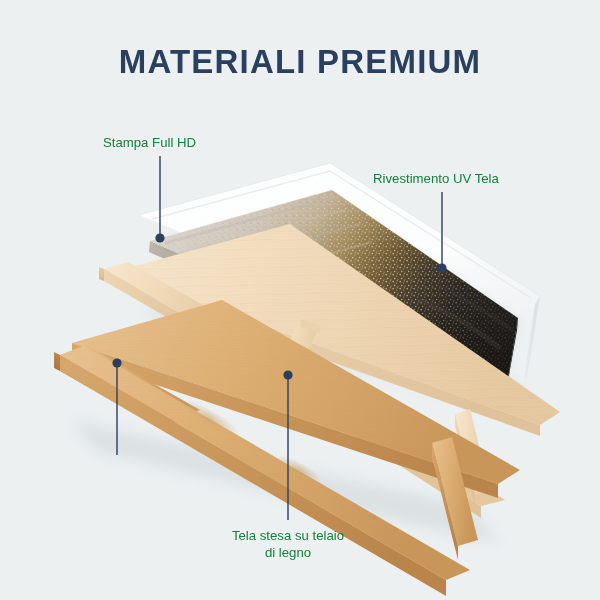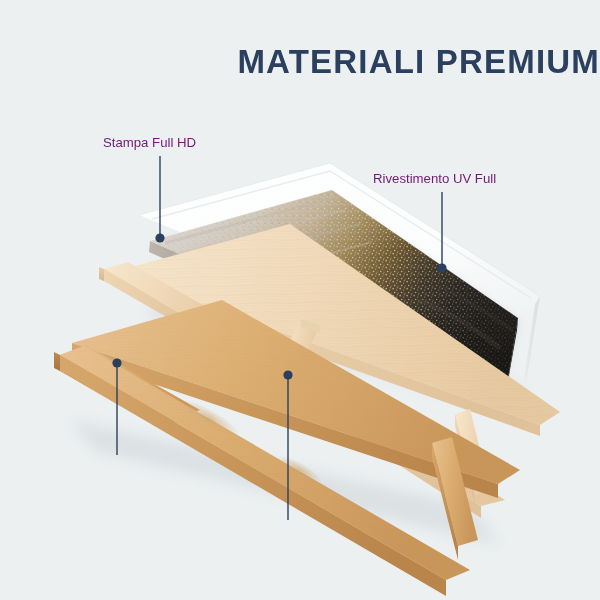--- a/index.html
+++ b/index.html
@@ -9,32 +9,32 @@
     font-family:"Liberation Sans", sans-serif;
     overflow:hidden;
     position:relative;
   }
   #stage{position:absolute;inset:0;width:600px;height:600px;}
   #scene{position:absolute;inset:0;width:600px;height:600px;}
 
   .title{
     position:absolute;
     top:42px; left:0; width:600px;
-    text-align:right;
+    text-align:center;
     font-size:33px;
     font-weight:bold;
     letter-spacing:1.2px;
     color:#2b3f5e;
     line-height:40px;
     white-space:nowrap;
   }
 
   .label{
     position:absolute;
-    color:#701a75;
+    color:#15803d;
     font-size:13.2px;
     line-height:17px;
     white-space:pre-line;
   }
   .label.c{text-align:center;}
   .label.l{text-align:left;}
 </style>
 </head>
 <body>
 
@@ -265,17 +265,19 @@
         <circle cx="117" cy="363" r="4.6" fill="#2b3f5e"></circle>
         <line x1="288" y1="378" x2="288" y2="520" stroke="#2b3f5e" stroke-width="1.4"></line>
         <circle cx="288" cy="375" r="4.6" fill="#2b3f5e"></circle>
       </g>
   </svg>
 
   <div class="title">MATERIALI PREMIUM</div>
 
   <div class="label l" style="left:103px;top:134px;">Stampa Full HD</div>
 
-  <div class="label l" style="left:373px;top:170px;">Rivestimento UV Full</div>
-
-
+  <div class="label l" style="left:373px;top:170px;">Rivestimento UV Tela</div>
+
+
+  <div class="label c" style="left:188px;top:527px;width:200px;">Tela stesa su telaio
+di legno</div>
 
 </div>
 
 </body></html>

